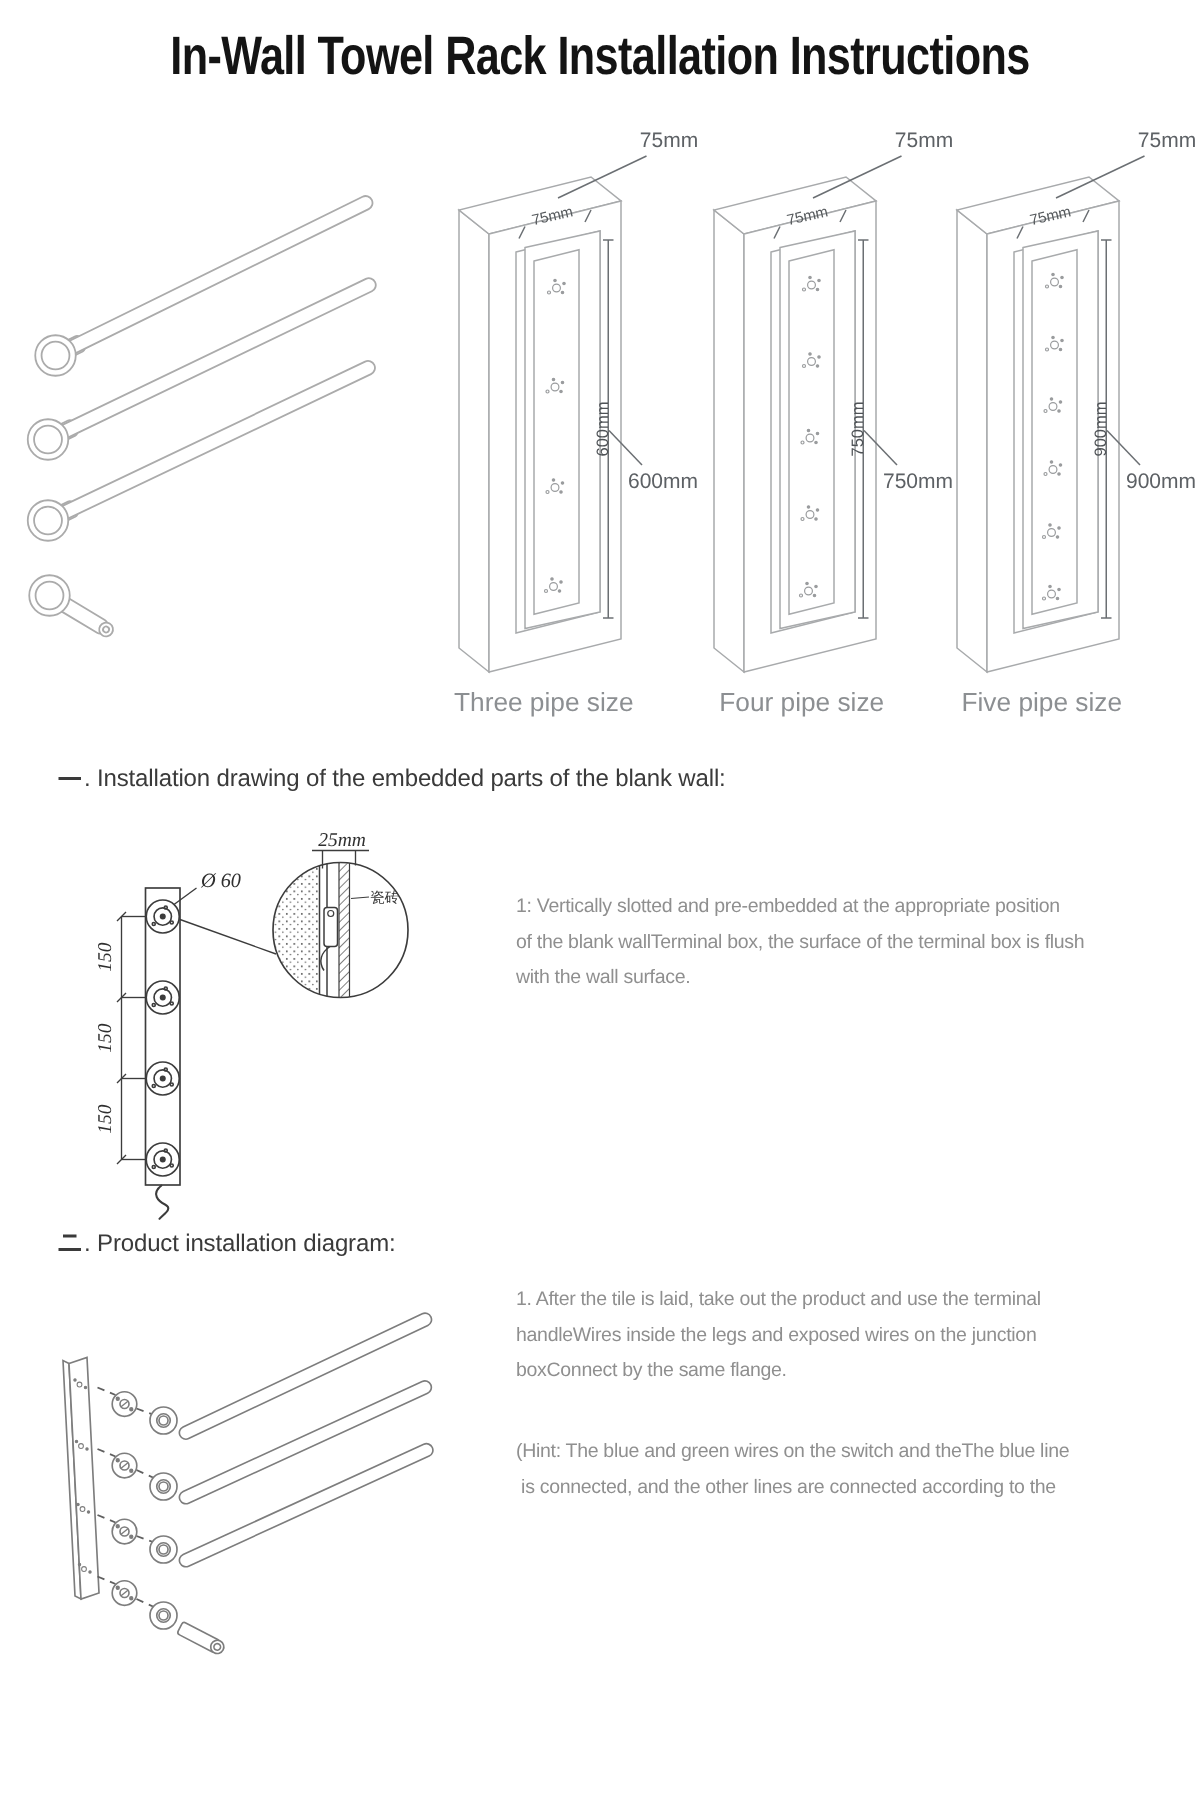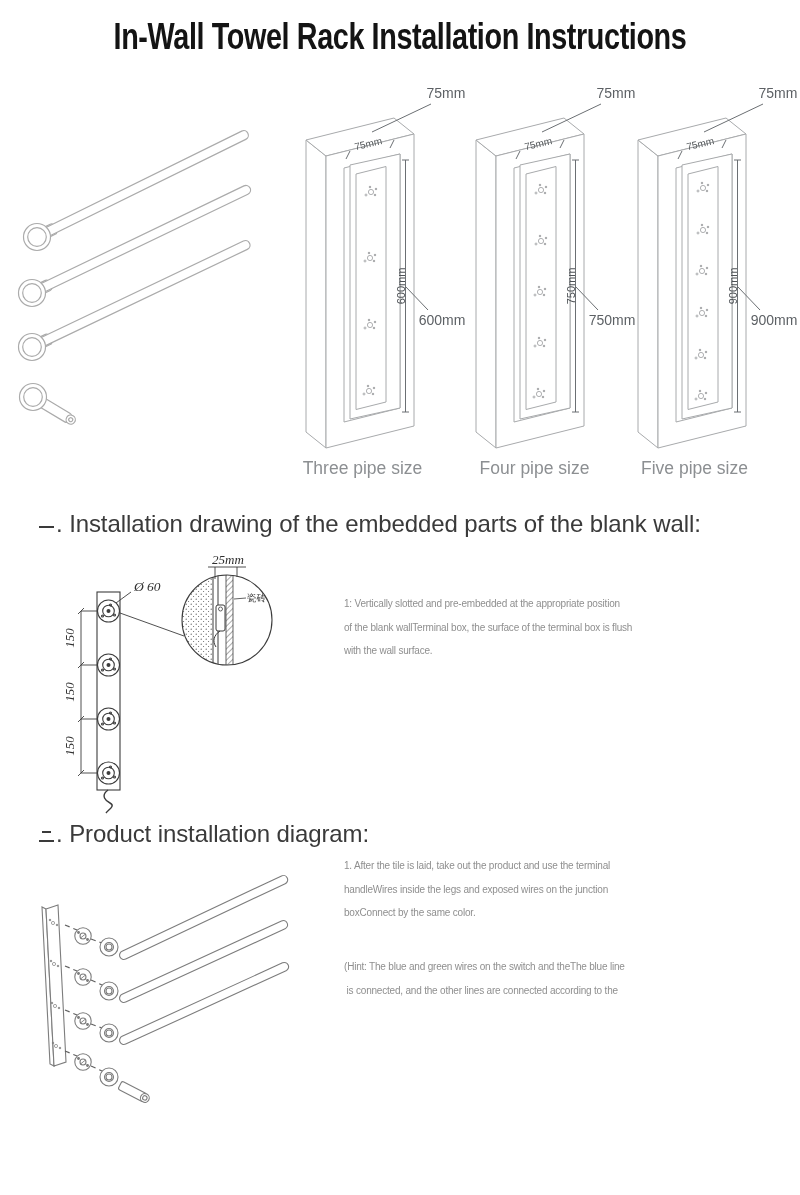--- a/index.html
+++ b/index.html
@@ -13,31 +13,31 @@
     transform:scaleX(0.8); transform-origin:center;
     white-space:nowrap;
   }
   svg { overflow:visible; display:block; }
   .lineart { position:absolute; }
   .caption {
     position:absolute; width:165px; text-align:center;
     font-size:17.5px; color:#8c8f92; white-space:nowrap;
   }
   .sec-heading {
-    position:absolute; left:38px; font-size:24px; color:#3a3a3a;
+    position:absolute; left:38px; font-size:16px; color:#3a3a3a;
     white-space:nowrap; letter-spacing:-0.1px;
   }
   .cjk { display:inline-block; position:relative; width:17px; height:14px; margin-right:1px; }
   .cjk-one::after { content:""; position:absolute; left:1px; right:1px; top:8px; height:1.7px; background:#3a3a3a; }
   .cjk-two::before { content:""; position:absolute; left:4px; right:4px; top:3px; height:1.5px; background:#3a3a3a; }
   .cjk-two::after  { content:""; position:absolute; left:1px; right:1px; top:12px; height:1.7px; background:#3a3a3a; }
   .hidden-glyph { position:absolute; width:1px; height:1px; overflow:hidden; opacity:0; }
   .para { position:absolute; left:344px; }
   .para-line {
-    white-space:pre; font-size:10px; line-height:23.5px;
+    white-space:pre; font-size:13px; line-height:23.5px;
     color:#8f8f8f; letter-spacing:-0.2px;
   }
   .footer-bar {
     position:absolute; left:30px; top:1184px; width:741px; height:11px;
     background:#0a0a0a; border-radius:6px;
   }
   text { font-family:"Liberation Sans", sans-serif; }
   .dim-serif { font-family:"Liberation Serif", serif; font-style:italic; }
 </style>
 </head>
@@ -478,21 +478,21 @@
             <circle r="4.5"></circle>
             <circle r="3"></circle>
           </g>
       </g>
     </g>
   </svg>
 
   <div class="para" style="top:831px;margin-top:23px;">
     <div class="para-line">1. After the tile is laid, take out the product and use the terminal</div>
     <div class="para-line">handleWires inside the legs and exposed wires on the junction</div>
-    <div class="para-line">boxConnect by the same color.</div>
+    <div class="para-line">boxConnect by the same flange.</div>
   </div>
   <div class="para" style="top:955px;">
     <div class="para-line">(Hint: The blue and green wires on the switch and theThe blue line</div>
     <div class="para-line"> is connected, and the other lines are connected according to the</div>
   </div>
 
   <div class="footer-bar"></div>
 
 </div>
 

